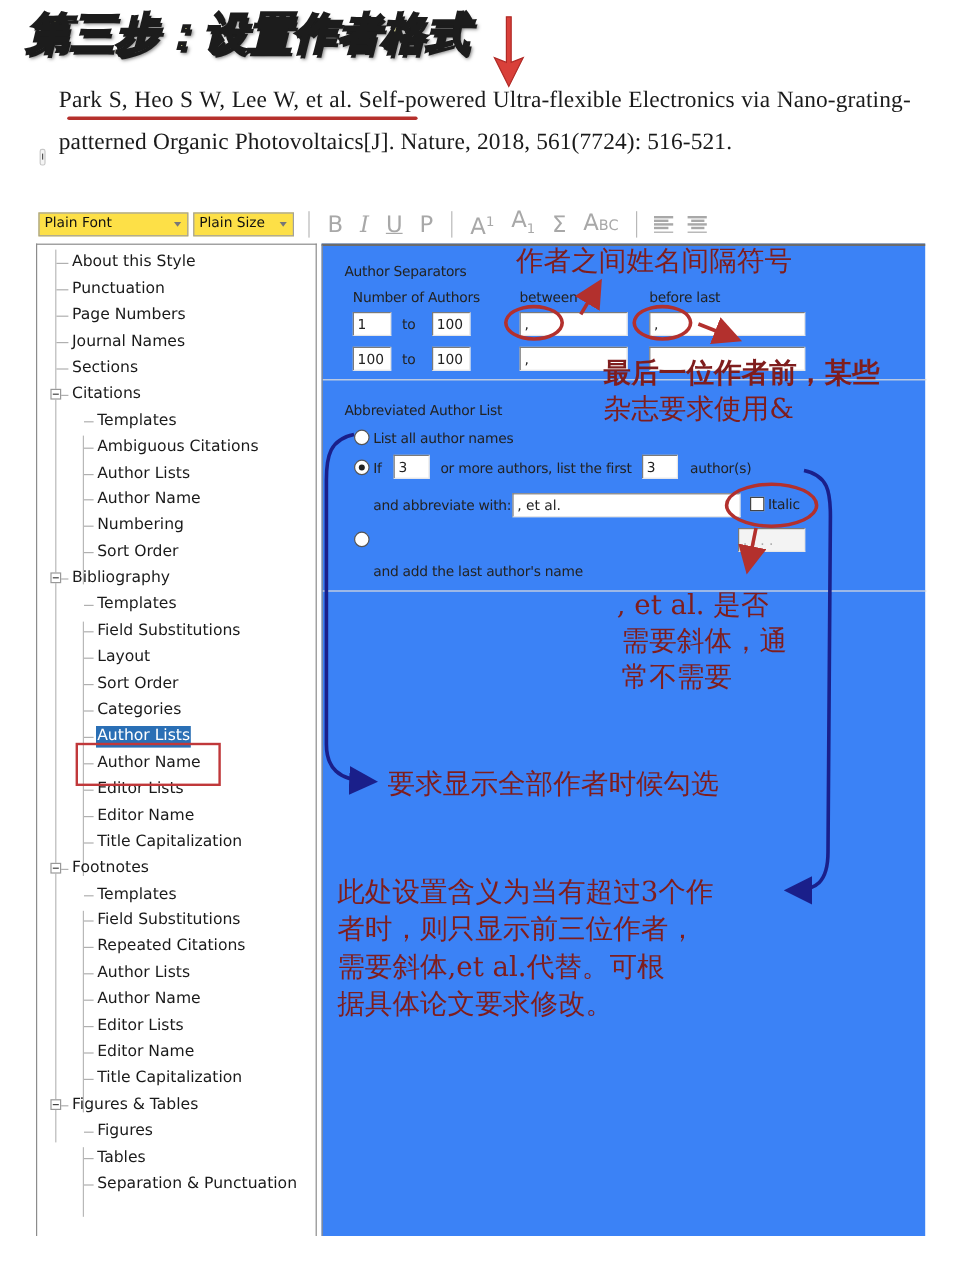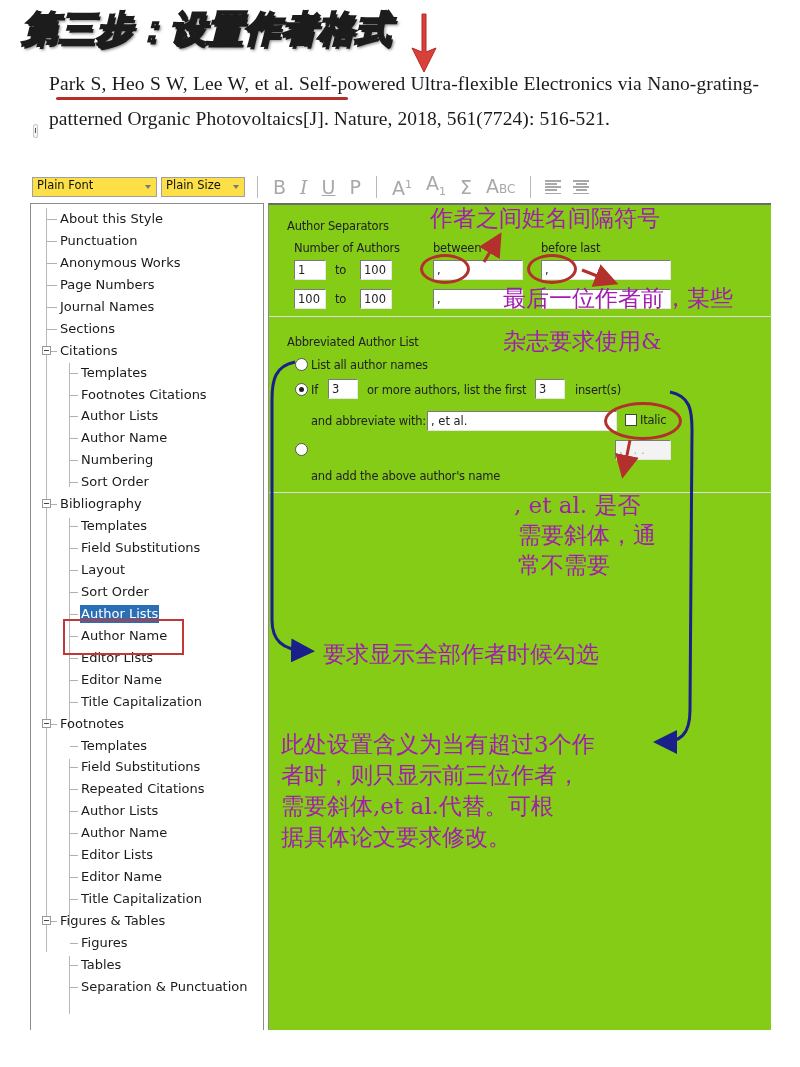--- a/index.html
+++ b/index.html
@@ -60,38 +60,38 @@
   .expander {
     position: absolute; left: 11px; top: 6px; width: 9px; height: 9px; border: 1px solid #999; background: #fff; z-index: 2;
   }
   .expander::after { content: ""; position: absolute; left: 1px; top: 3px; width: 5px; height: 1px; background: #444; }
   .vline { position: absolute; width: 1px; background: #b8b8b8; }
   .selection-box { position: absolute; left: 63px; top: 619px; width: 121px; height: 36px; border: 2px solid #c0383a; }
 
   
   .settings-panel {
     position: absolute; left: 268px; top: 203px; width: 503px; height: 827px;
-    background: #84cc16; border-left: 1px solid #8c8c8c; border-top: 2px solid #6b6b6b;
+    background: #3b82f6; border-left: 1px solid #8c8c8c; border-top: 2px solid #6b6b6b;
   }
   .group { position: absolute; left: 0; width: 503px; border-bottom: 1px solid #dcdcdc; }
   .group-title { position: absolute; font-size: 11.5px; color: #222; font-family: "DejaVu Sans", sans-serif; letter-spacing: -0.2px; }
   .ui-text { position: absolute; font-size: 11.5px; color: #222; font-family: "DejaVu Sans", sans-serif; letter-spacing: -0.2px; white-space: nowrap; }
   .tbox {
     position: absolute; height: 20px; background: #ffffff; border-top: 1px solid #7a7a7a; border-left: 1px solid #7a7a7a;
     border-right: 1px solid #e6e6e6; border-bottom: 1px solid #e6e6e6;
     font-size: 11.5px; color: #222; padding-left: 3px; line-height: 18px; font-family: "DejaVu Sans", sans-serif; white-space: nowrap; overflow: hidden;
   }
   .tbox.disabled { background: #f3f3f3; color: #aaa; }
   .radio { position: absolute; width: 13px; height: 13px; border-radius: 50%; border: 1px solid #555; background: #fff; }
   .radio.checked::after { content: ""; position: absolute; left: 3px; top: 3px; width: 5px; height: 5px; border-radius: 50%; background: #222; }
   .checkbox { position: absolute; width: 12px; height: 12px; border: 1px solid #444; background: #fff; }
 
   
   .anno {
-    position: absolute; font-family: "DejaVu Serif", serif; color: #a21caf; font-size: 23px; line-height: 31px; white-space: nowrap;
+    position: absolute; font-family: "DejaVu Serif", serif; color: #7f1d1d; font-size: 23px; line-height: 31px; white-space: nowrap;
   }
   .circle { position: absolute; border: 3px solid #b3302d; border-radius: 50%; }
   svg.overlay { position: absolute; left: 0; top: 0; width: 800px; height: 1067px; pointer-events: none; }
 </style>
 </head>
 <body>
 
 <div class="headline">第三步：设置作者格式</div>
 <svg class="headline-arrow" viewBox="0 0 40 62">
   <path d="M18 2 L22 2 L22 40 L32 36 L20 60 L8 36 L18 40 Z" fill="#d9403a" stroke="#b02a26" stroke-width="1"></path>
@@ -141,36 +141,36 @@
 
 <div class="tree-panel">
   <div class="vline" style="left:15px; top:4px; height:744px;"></div>
   <div class="vline" style="left:38px; top:159px; height:124px;"></div>
   <div class="vline" style="left:38px; top:314px; height:212px;"></div>
   <div class="vline" style="left:38px; top:555px; height:168px;"></div>
   <div class="vline" style="left:38px; top:752px; height:58px;"></div>
   <div class="tree" id="tree-root">
     <div class="tree-item lvl0"><span class="hconn"></span><span class="tree-label">About this Style</span></div>
     <div class="tree-item lvl0"><span class="hconn"></span><span class="tree-label">Punctuation</span></div>
-    <div class="tree-item lvl0"><span class="hconn"></span><span class="tree-label">Anonymous Works</span></div>
     <div class="tree-item lvl0"><span class="hconn"></span><span class="tree-label">Page Numbers</span></div>
     <div class="tree-item lvl0"><span class="hconn"></span><span class="tree-label">Journal Names</span></div>
     <div class="tree-item lvl0"><span class="hconn"></span><span class="tree-label">Sections</span></div>
     <div class="tree-item lvl0"><span class="expander"></span><span class="hconn"></span><span class="tree-label">Citations</span></div>
     <div class="tree-item lvl1"><span class="hconn"></span><span class="tree-label">Templates</span></div>
-    <div class="tree-item lvl1"><span class="hconn"></span><span class="tree-label">Footnotes Citations</span></div>
+    <div class="tree-item lvl1"><span class="hconn"></span><span class="tree-label">Ambiguous Citations</span></div>
     <div class="tree-item lvl1"><span class="hconn"></span><span class="tree-label">Author Lists</span></div>
     <div class="tree-item lvl1"><span class="hconn"></span><span class="tree-label">Author Name</span></div>
     <div class="tree-item lvl1"><span class="hconn"></span><span class="tree-label">Numbering</span></div>
     <div class="tree-item lvl1"><span class="hconn"></span><span class="tree-label">Sort Order</span></div>
     <div class="tree-item lvl0"><span class="expander"></span><span class="hconn"></span><span class="tree-label">Bibliography</span></div>
     <div class="tree-item lvl1"><span class="hconn"></span><span class="tree-label">Templates</span></div>
     <div class="tree-item lvl1"><span class="hconn"></span><span class="tree-label">Field Substitutions</span></div>
     <div class="tree-item lvl1"><span class="hconn"></span><span class="tree-label">Layout</span></div>
     <div class="tree-item lvl1"><span class="hconn"></span><span class="tree-label">Sort Order</span></div>
+    <div class="tree-item lvl1"><span class="hconn"></span><span class="tree-label">Categories</span></div>
     <div class="tree-item lvl1"><span class="hconn"></span><span class="tree-label selected">Author Lists</span></div>
     <div class="tree-item lvl1"><span class="hconn"></span><span class="tree-label">Author Name</span></div>
     <div class="tree-item lvl1"><span class="hconn"></span><span class="tree-label">Editor Lists</span></div>
     <div class="tree-item lvl1"><span class="hconn"></span><span class="tree-label">Editor Name</span></div>
     <div class="tree-item lvl1"><span class="hconn"></span><span class="tree-label">Title Capitalization</span></div>
     <div class="tree-item lvl0"><span class="expander"></span><span class="hconn"></span><span class="tree-label">Footnotes</span></div>
     <div class="tree-item lvl1"><span class="hconn"></span><span class="tree-label">Templates</span></div>
     <div class="tree-item lvl1"><span class="hconn"></span><span class="tree-label">Field Substitutions</span></div>
     <div class="tree-item lvl1"><span class="hconn"></span><span class="tree-label">Repeated Citations</span></div>
     <div class="tree-item lvl1"><span class="hconn"></span><span class="tree-label">Author Lists</span></div>
@@ -210,30 +210,30 @@
   <div class="group" style="top:118px; height:170px;">
     <span class="group-title" style="left:18px; top:12px;">Abbreviated Author List</span>
     <span class="radio" style="left:26px; top:35px;"></span>
     <span class="ui-text" style="left:42px; top:35px;">List all author names</span>
 
     <span class="radio checked" style="left:26px; top:60px;"></span>
     <span class="ui-text" style="left:42px; top:60px;">If</span>
     <div class="tbox" style="left:59px; top:56px; width:30px;">3</div>
     <span class="ui-text" style="left:98px; top:60px;">or more authors, list the first</span>
     <div class="tbox" style="left:266px; top:56px; width:30px;">3</div>
-    <span class="ui-text" style="left:306px; top:60px;">insert(s)</span>
+    <span class="ui-text" style="left:306px; top:60px;">author(s)</span>
 
     <span class="ui-text" style="left:42px; top:91px;">and abbreviate with:</span>
     <div class="tbox" style="left:158px; top:88px; width:190px;">, et al.</div>
     <span class="checkbox" style="left:356px; top:91px;"></span>
     <span class="ui-text" style="left:371px; top:90px;">Italic</span>
 
     <span class="radio" style="left:26px; top:120px;"></span>
     <div class="tbox disabled" style="left:346px; top:117px; width:56px;">, . . .</div>
-    <span class="ui-text" style="left:42px; top:146px;">and add the above author's name</span>
+    <span class="ui-text" style="left:42px; top:146px;">and add the last author's name</span>
   </div>
 
 </div>
 
 <div class="circle" style="left:420px; top:254px; width:50px; height:30px;"></div>
 <div class="circle" style="left:527px; top:254px; width:50px; height:30px;"></div>
 <div class="circle" style="left:604px; top:402px; width:78px; height:38px;"></div>
 
 <svg class="overlay" viewBox="0 0 800 1067">
   <defs>
@@ -250,21 +250,21 @@
   <line x1="582" y1="270" x2="610" y2="281" stroke="#b3302d" stroke-width="3" marker-end="url(#redhead)"></line>
 
   <line x1="630" y1="440" x2="624" y2="470" stroke="#b3302d" stroke-width="3" marker-end="url(#redhead)"></line>
 
   <path d="M295 362 C275 366 272 380 272 400 L272 620 C272 640 282 650 306 651" fill="none" stroke="#1a1f8a" stroke-width="3" marker-end="url(#bluehead)"></path>
 
   <path d="M670 392 C690 396 692 410 692 430 L690 710 C690 735 680 742 662 742" fill="none" stroke="#1a1f8a" stroke-width="3" marker-end="url(#bluehead)"></path>
 </svg>
 
 <div class="anno" style="left:430px; top:203px;">作者之间姓名间隔符号</div>
-<div class="anno" style="left:503px; top:283px;">最后一位作者前，某些</div>
+<div class="anno" style="left:503px; top:295px;font-weight:bold;">最后一位作者前，某些</div>
 <div class="anno" style="left:503px; top:326px;">杂志要求使用&amp;</div>
 <div class="anno" style="left:514px; top:490px;">, et al. 是否</div>
 <div class="anno" style="left:518px; top:520px;">需要斜体，通</div>
 <div class="anno" style="left:518px; top:550px;">常不需要</div>
 <div class="anno" style="left:323px; top:639px;">要求显示全部作者时候勾选</div>
 <div class="anno" style="left:281px; top:729px;">此处设置含义为当有超过3个作</div>
 <div class="anno" style="left:281px; top:760px;">者时，则只显示前三位作者，</div>
 <div class="anno" style="left:281px; top:791px;">需要斜体,et al.代替。可根</div>
 <div class="anno" style="left:281px; top:822px;">据具体论文要求修改。</div>
 

